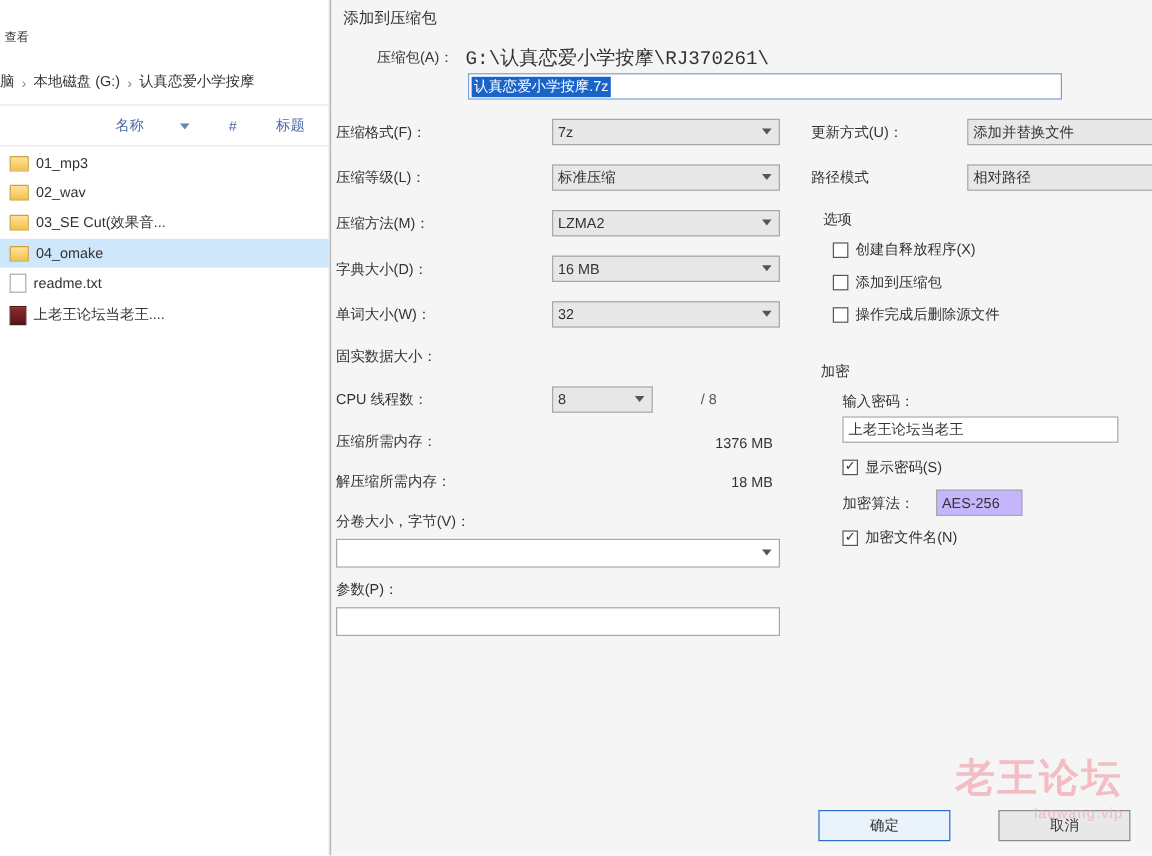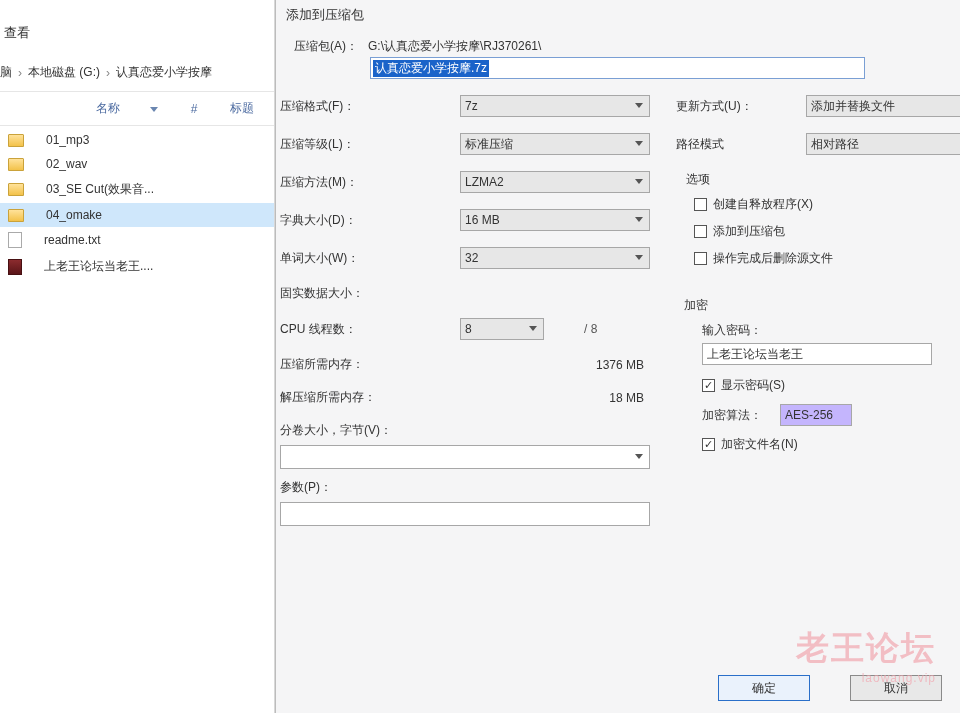--- a/index.html
+++ b/index.html
@@ -16,21 +16,21 @@
     .explorer {
       position: absolute;
       left: 0; top: 0;
       width: 275px;
       height: 713px;
       background: #fff;
       border-right: 1px solid #d8d8d8;
     }
     .view-label {
       padding: 24px 1px 8px 4px;
-      font-size: 13px;
+      font-size: 10px;
     }
     .breadcrumb {
       display: flex;
       align-items: center;
       padding: 14px 4px 10px 0;
       gap: 6px;
       font-size: 12px;
       color: #333;
       border-bottom: 1px solid #e6e6e6;
     }
@@ -44,21 +44,21 @@
       gap: 24px;
     }
     .col-headers .col-name { flex: 1; text-align: right; }
     .col-headers .col-num { width: 24px; text-align: center; }
     .col-headers .col-title { width: 40px; }
     .file-list { padding-top: 2px; }
     .file-row {
       display: flex;
       align-items: center;
       padding: 5px 4px 5px 8px;
-      gap: 22px;
+      gap: 6px;
     }
     .file-row.selected { background: #cfe7fb; }
     .folder-icon {
       width: 16px; height: 13px;
       background: linear-gradient(#ffe29a, #f3c24a);
       border: 1px solid #caa23a;
       border-radius: 1px 1px 0 0;
       position: relative;
     }
     .file-icon {
@@ -78,28 +78,29 @@
       background: #f5f5f6;
       border-left: 1px solid #bcbcbc;
     }
     .dialog-title {
       padding: 6px 10px 10px 10px;
       font-size: 13px;
       color: #333;
     }
     .archive-path-row {
       padding: 4px 10px 4px 18px;
+      margin-left: 20px;
     }
     .archive-path-line {
       display: flex;
       gap: 10px;
       align-items: center;
       margin-bottom: 2px;
     }
-    .path-text { color: #333; font-size: 12px; }
+    .path-text { color: #333; font-size: 16px; font-family: Liberation Mono, monospace; }
     .path-input {
       margin-left: 76px;
       width: 495px;
       height: 22px;
       border: 1px solid #7a9fd4;
       background: #fff;
       padding: 1px 2px;
       display: flex;
       align-items: center;
     }
@@ -205,21 +206,21 @@
       width: 72px; height: 22px;
       border: 1px solid #a7a7a7; background: #c4b5fd;
       display: flex; align-items: center; padding: 0 4px;
     }
     .buttons {
       position: absolute;
       right: 18px; bottom: 12px;
       display: flex; gap: 40px;
     }
     .btn {
-      width: 92px; height: 26px;
+      width: 110px; height: 26px;
       border: 1px solid #8a8a8a;
       background: #e8e8e8;
       display: flex; align-items: center; justify-content: center; text-align: right;
     }
     .btn.primary { border: 1px solid #2a6fc9; background: #eaf2fc; }
     .watermark {
       position: absolute;
       right: 24px; bottom: 28px;
       text-align: right;
       color: #f2a7b0;

